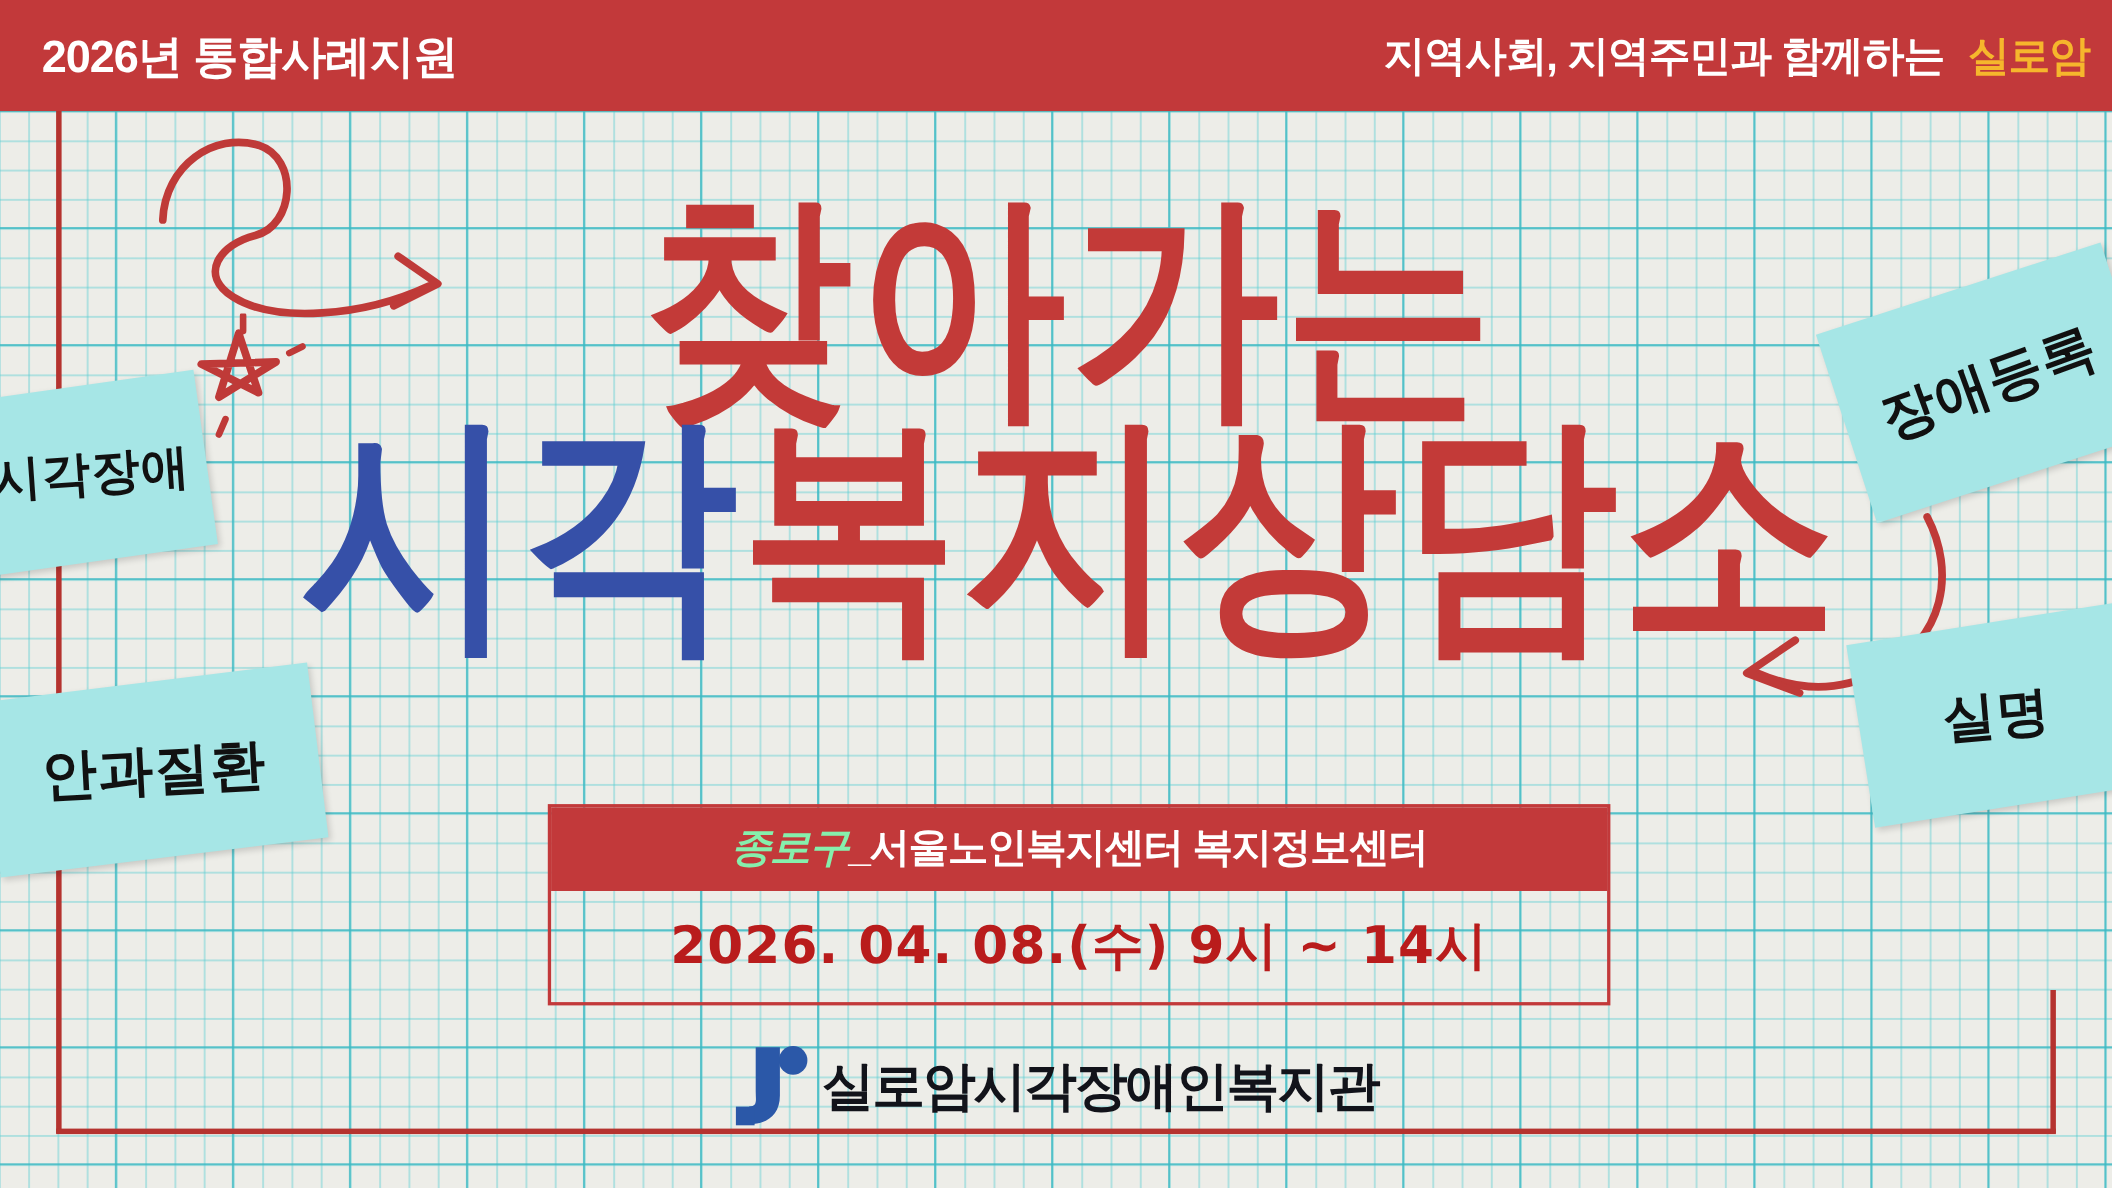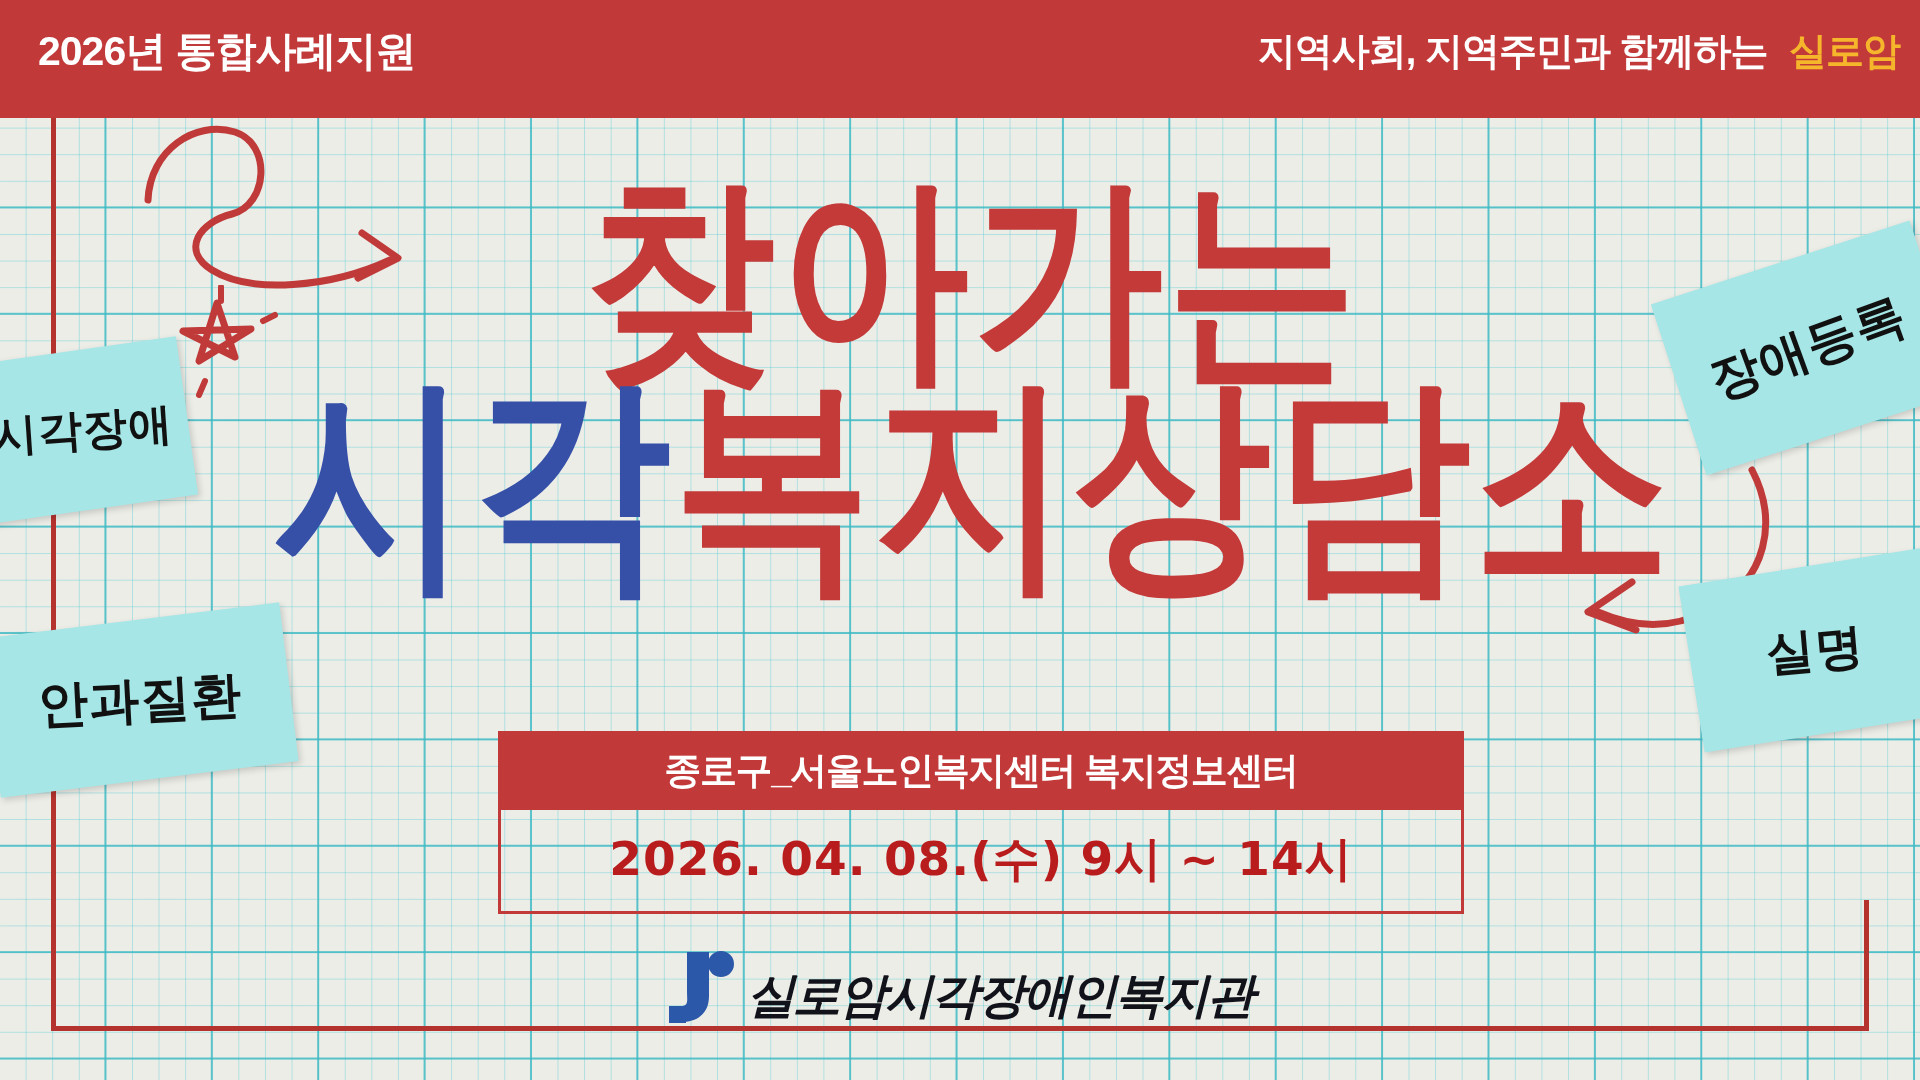--- a/index.html
+++ b/index.html
@@ -34,21 +34,21 @@
     background-position:-2px 0px;
   }
 
   
   .frame-v{position:absolute;left:51px;top:100px;width:5px;height:930px;background:#b5332f;}
   .frame-h{position:absolute;left:51px;top:1026px;width:1818px;height:5px;background:#b5332f;}
   .frame-v-r{position:absolute;left:1864px;top:900px;width:5px;height:130px;background:#b5332f;}
 
   
   .topbar{
-    position:absolute;left:0;top:0;width:1920px;height:118px;
+    position:absolute;left:0;top:0;width:1920px;height:101px;
     background:#c2393a;
   }
   .topbar-left{
     position:absolute;left:38px;top:24px;
     color:#ffffff;font-size:41px;font-weight:bold;letter-spacing:-1px;
     white-space:nowrap;
   }
   .topbar-right{
     position:absolute;right:20px;top:26px;
     color:#ffffff;font-size:38px;font-weight:bold;letter-spacing:-1px;
@@ -88,32 +88,32 @@
     position:absolute;left:498px;top:731px;width:960px;
     border:3px solid #c2393a;
     background:transparent;
   }
   .infobox-head{
     background:#c2393a;color:#ffffff;
     font-size:37px;font-weight:bold;letter-spacing:-1.4px;
     text-align:center;padding:12px 0 14px 0;
     white-space:nowrap;
   }
-  .infobox-head .gu{color:#ffffff;}
+  .infobox-head .gu{color:#86efac;font-style:italic;}
   .infobox-date{
     text-align:center;color:#b91c1c;
     font-size:47px;font-weight:bold;letter-spacing:1px;
     padding:18px 0 20px 0;
     font-family:"DejaVu Sans","Liberation Sans",sans-serif;
   }
 
   
   .logo-row{
     position:absolute;left:0;top:948px;width:1920px;
-    display:flex;align-items:flex-end;justify-content:center;gap:10px;font-style:italic;
+    display:flex;align-items:center;justify-content:center;gap:10px;
   }
   .logo-mark{position:relative;width:70px;height:80px;}
   .logo-name{
     font-size:48px;font-weight:900;color:#12131a;letter-spacing:-2px;
     white-space:nowrap;
   }
 
   
   .note{
     position:absolute;

